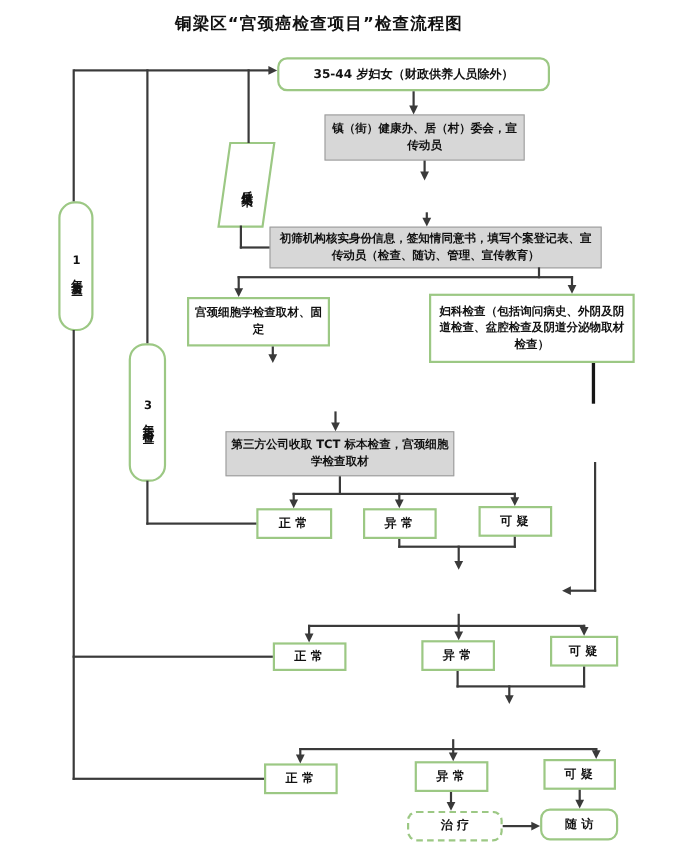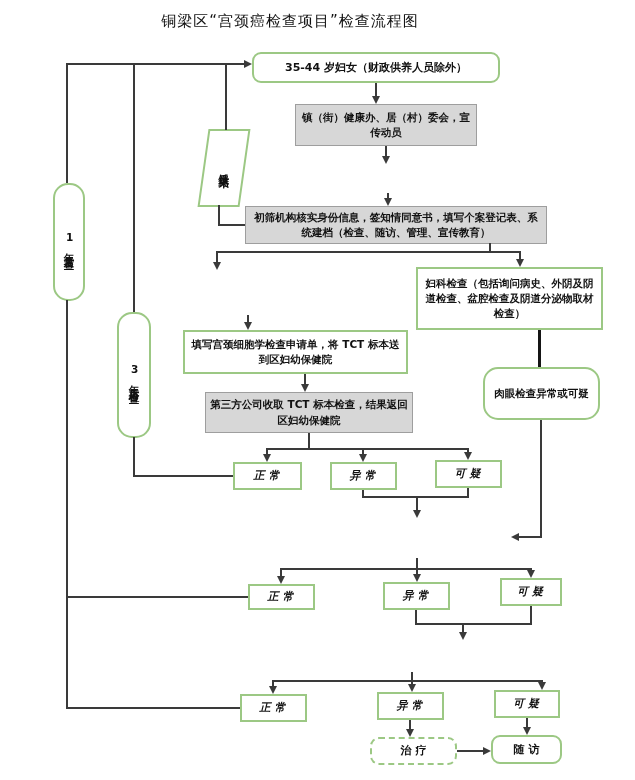--- a/index.html
+++ b/index.html
@@ -9,35 +9,35 @@
     --line:#3a3a3a;
     --text:#111;
   }
   html,body{margin:0;padding:0;background:#fff;}
   .page{
     position:relative;width:635px;height:780px;background:#fff;overflow:hidden;
     font-family:"DejaVu Sans", sans-serif;color:var(--text);
   }
   .title{
     position:absolute;left:0;top:12px;width:580px;text-align:center;
-    font-size:15px;font-weight:normal;letter-spacing:1px;
+    font-size:15px;font-weight:bold;letter-spacing:1px;
   }
   .node{
     position:absolute;box-sizing:border-box;display:flex;align-items:center;justify-content:center;
     text-align:center;font-weight:bold;font-size:10.5px;line-height:1.45;padding:2px 4px;
     background:#fff;border:2px solid var(--green);
   }
   .round{border-radius:9px;}
   .round-lg{border-radius:15px;}
   .gray{background:var(--gray-fill);border:1px solid var(--gray-border);}
   .dashed{border-style:dashed;}
   .vtxt{writing-mode:vertical-rl;text-orientation:upright;letter-spacing:2px;padding:4px 0;}
   .para{transform:skewX(-8deg);}
   .para .inner{transform:skewX(8deg);writing-mode:vertical-rl;text-orientation:upright;letter-spacing:2px;font-weight:bold;}
-  .res{font-size:11px;letter-spacing:4px;padding-left:6px;font-style:italic;}
+  .res{font-size:11px;letter-spacing:4px;padding-left:6px;}
   .ln{position:absolute;background:var(--line);}
   .h{height:2px;}
   .v{width:2px;}
   .thick{width:3px;background:#151515;}
   .ar{position:absolute;width:0;height:0;}
   .ar-d{border-left:4px solid transparent;border-right:4px solid transparent;border-top:8px solid var(--line);}
   .ar-r{border-top:4px solid transparent;border-bottom:4px solid transparent;border-left:8px solid var(--line);}
   .ar-l{border-top:4px solid transparent;border-bottom:4px solid transparent;border-right:8px solid var(--line);}
 </style>
 </head>
@@ -45,30 +45,29 @@
 
 <div class="page">
 
   <div class="title">铜梁区“宫颈癌检查项目”检查流程图</div>
 
   <div class="node round" style="left:252px;top:52px;width:248px;height:31px;font-size:11px">35-44 岁妇女（财政供养人员除外）</div>
 
   <div class="node gray" style="left:295px;top:104px;width:182px;height:42px">镇（街）健康办、居（村）委会，宣传动员</div>
 
 
-  <div class="node gray" style="left:245px;top:206px;width:302px;height:38px">初筛机构核实身份信息，签知情同意书，填写个案登记表、系统建档（检查、随访、管理、宣传教育）</div>
+  <div class="node gray" style="left:245px;top:206px;width:302px;height:38px">初筛机构核实身份信息，签知情同意书，填写个案登记表、宣传动员（检查、随访、管理、宣传教育）</div>
+
+  <div class="node" style="left:170px;top:270px;width:130px;height:45px">宫颈细胞学检查取材、固定</div>
+
+  <div class="node" style="left:390px;top:267px;width:187px;height:63px">妇科检查（包括询问病史、外阴及阴道检查、盆腔检查及阴道分泌物取材检查）</div>
 
 
-  <div class="node" style="left:416px;top:267px;width:187px;height:63px">妇科检查（包括询问病史、外阴及阴道检查、盆腔检查及阴道分泌物取材检查）</div>
+  <div class="node gray" style="left:205px;top:392px;width:208px;height:41px">第三方公司收取 TCT 标本检查，宫颈细胞学检查取材</div>
 
-  <div class="node" style="left:183px;top:330px;width:225px;height:44px">填写宫颈细胞学检查申请单，将 TCT 标本送到区妇幼保健院</div>
-
-  <div class="node gray" style="left:205px;top:392px;width:208px;height:41px">第三方公司收取 TCT 标本检查，结果返回区妇幼保健院</div>
-
-  <div class="node round-lg" style="left:483px;top:367px;width:117px;height:53px">肉眼检查异常或可疑</div>
 
   <div class="node res" style="left:233px;top:462px;width:69px;height:28px">正常</div>
   <div class="node res" style="left:330px;top:462px;width:67px;height:28px">异常</div>
   <div class="node res" style="left:435px;top:460px;width:67px;height:28px">可疑</div>
 
 
   <div class="node res" style="left:248px;top:584px;width:67px;height:26px">正常</div>
   <div class="node res" style="left:383px;top:582px;width:67px;height:28px">异常</div>
   <div class="node res" style="left:500px;top:578px;width:62px;height:28px">可疑</div>
 

